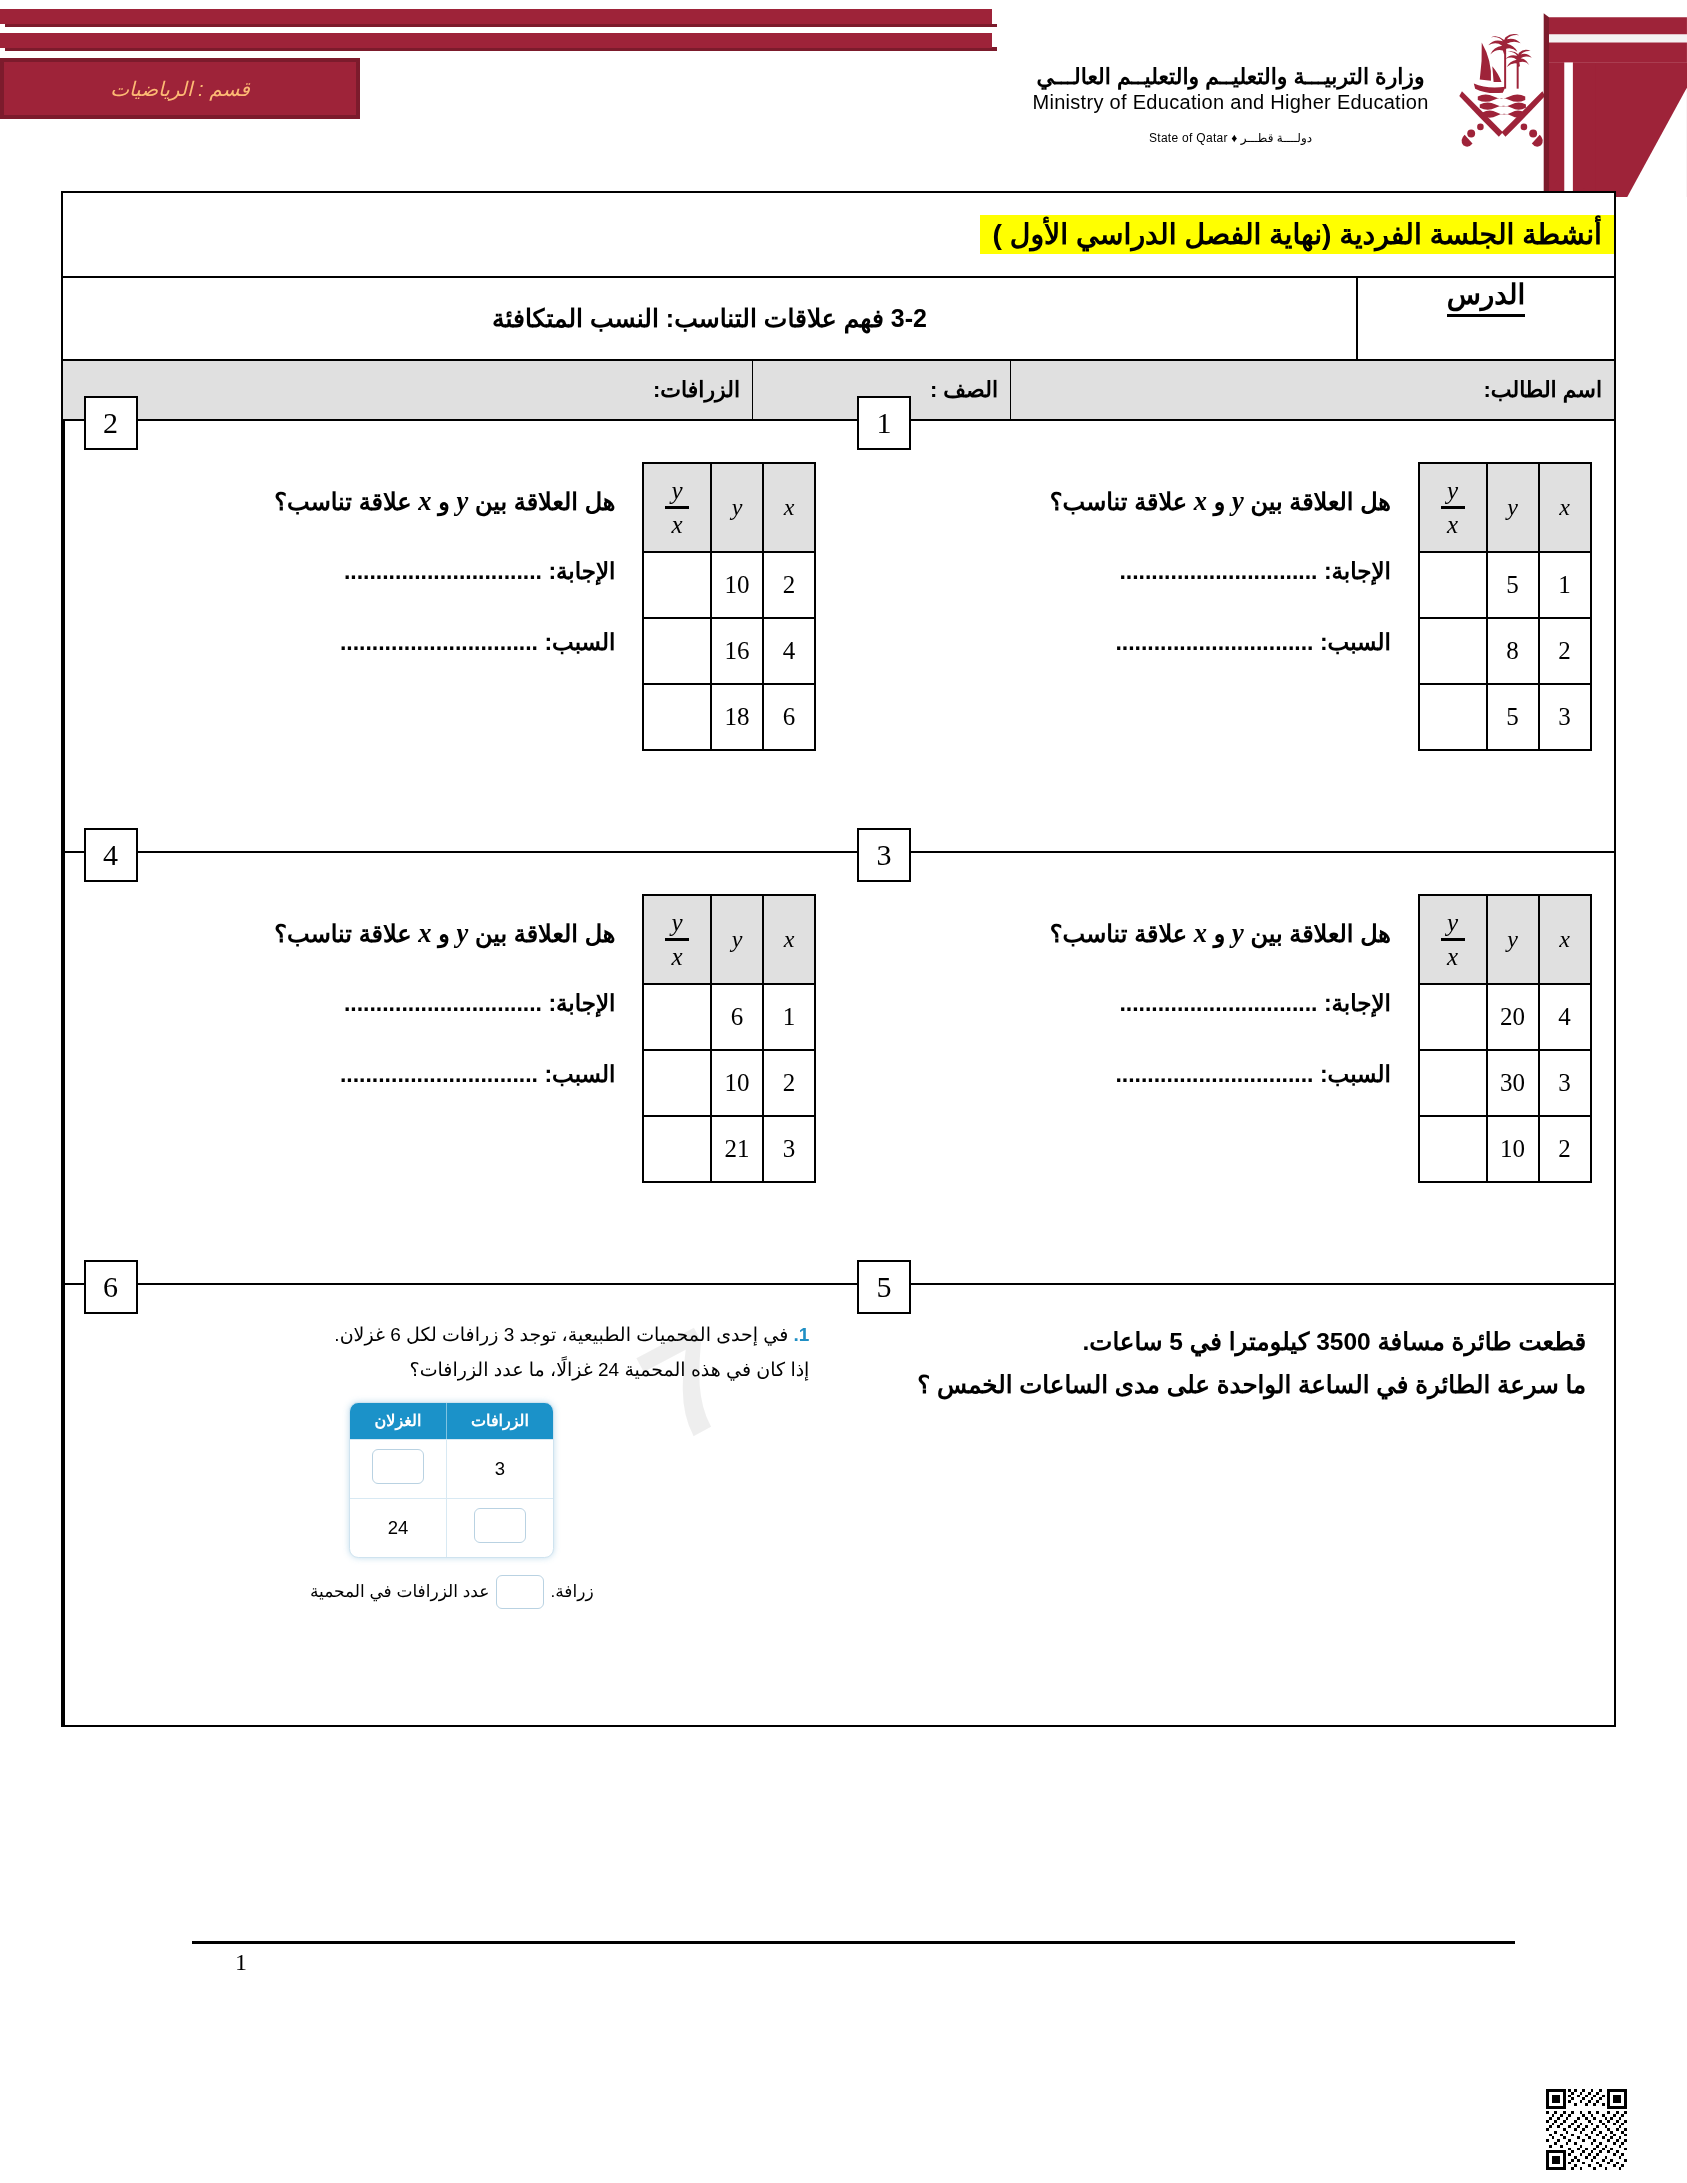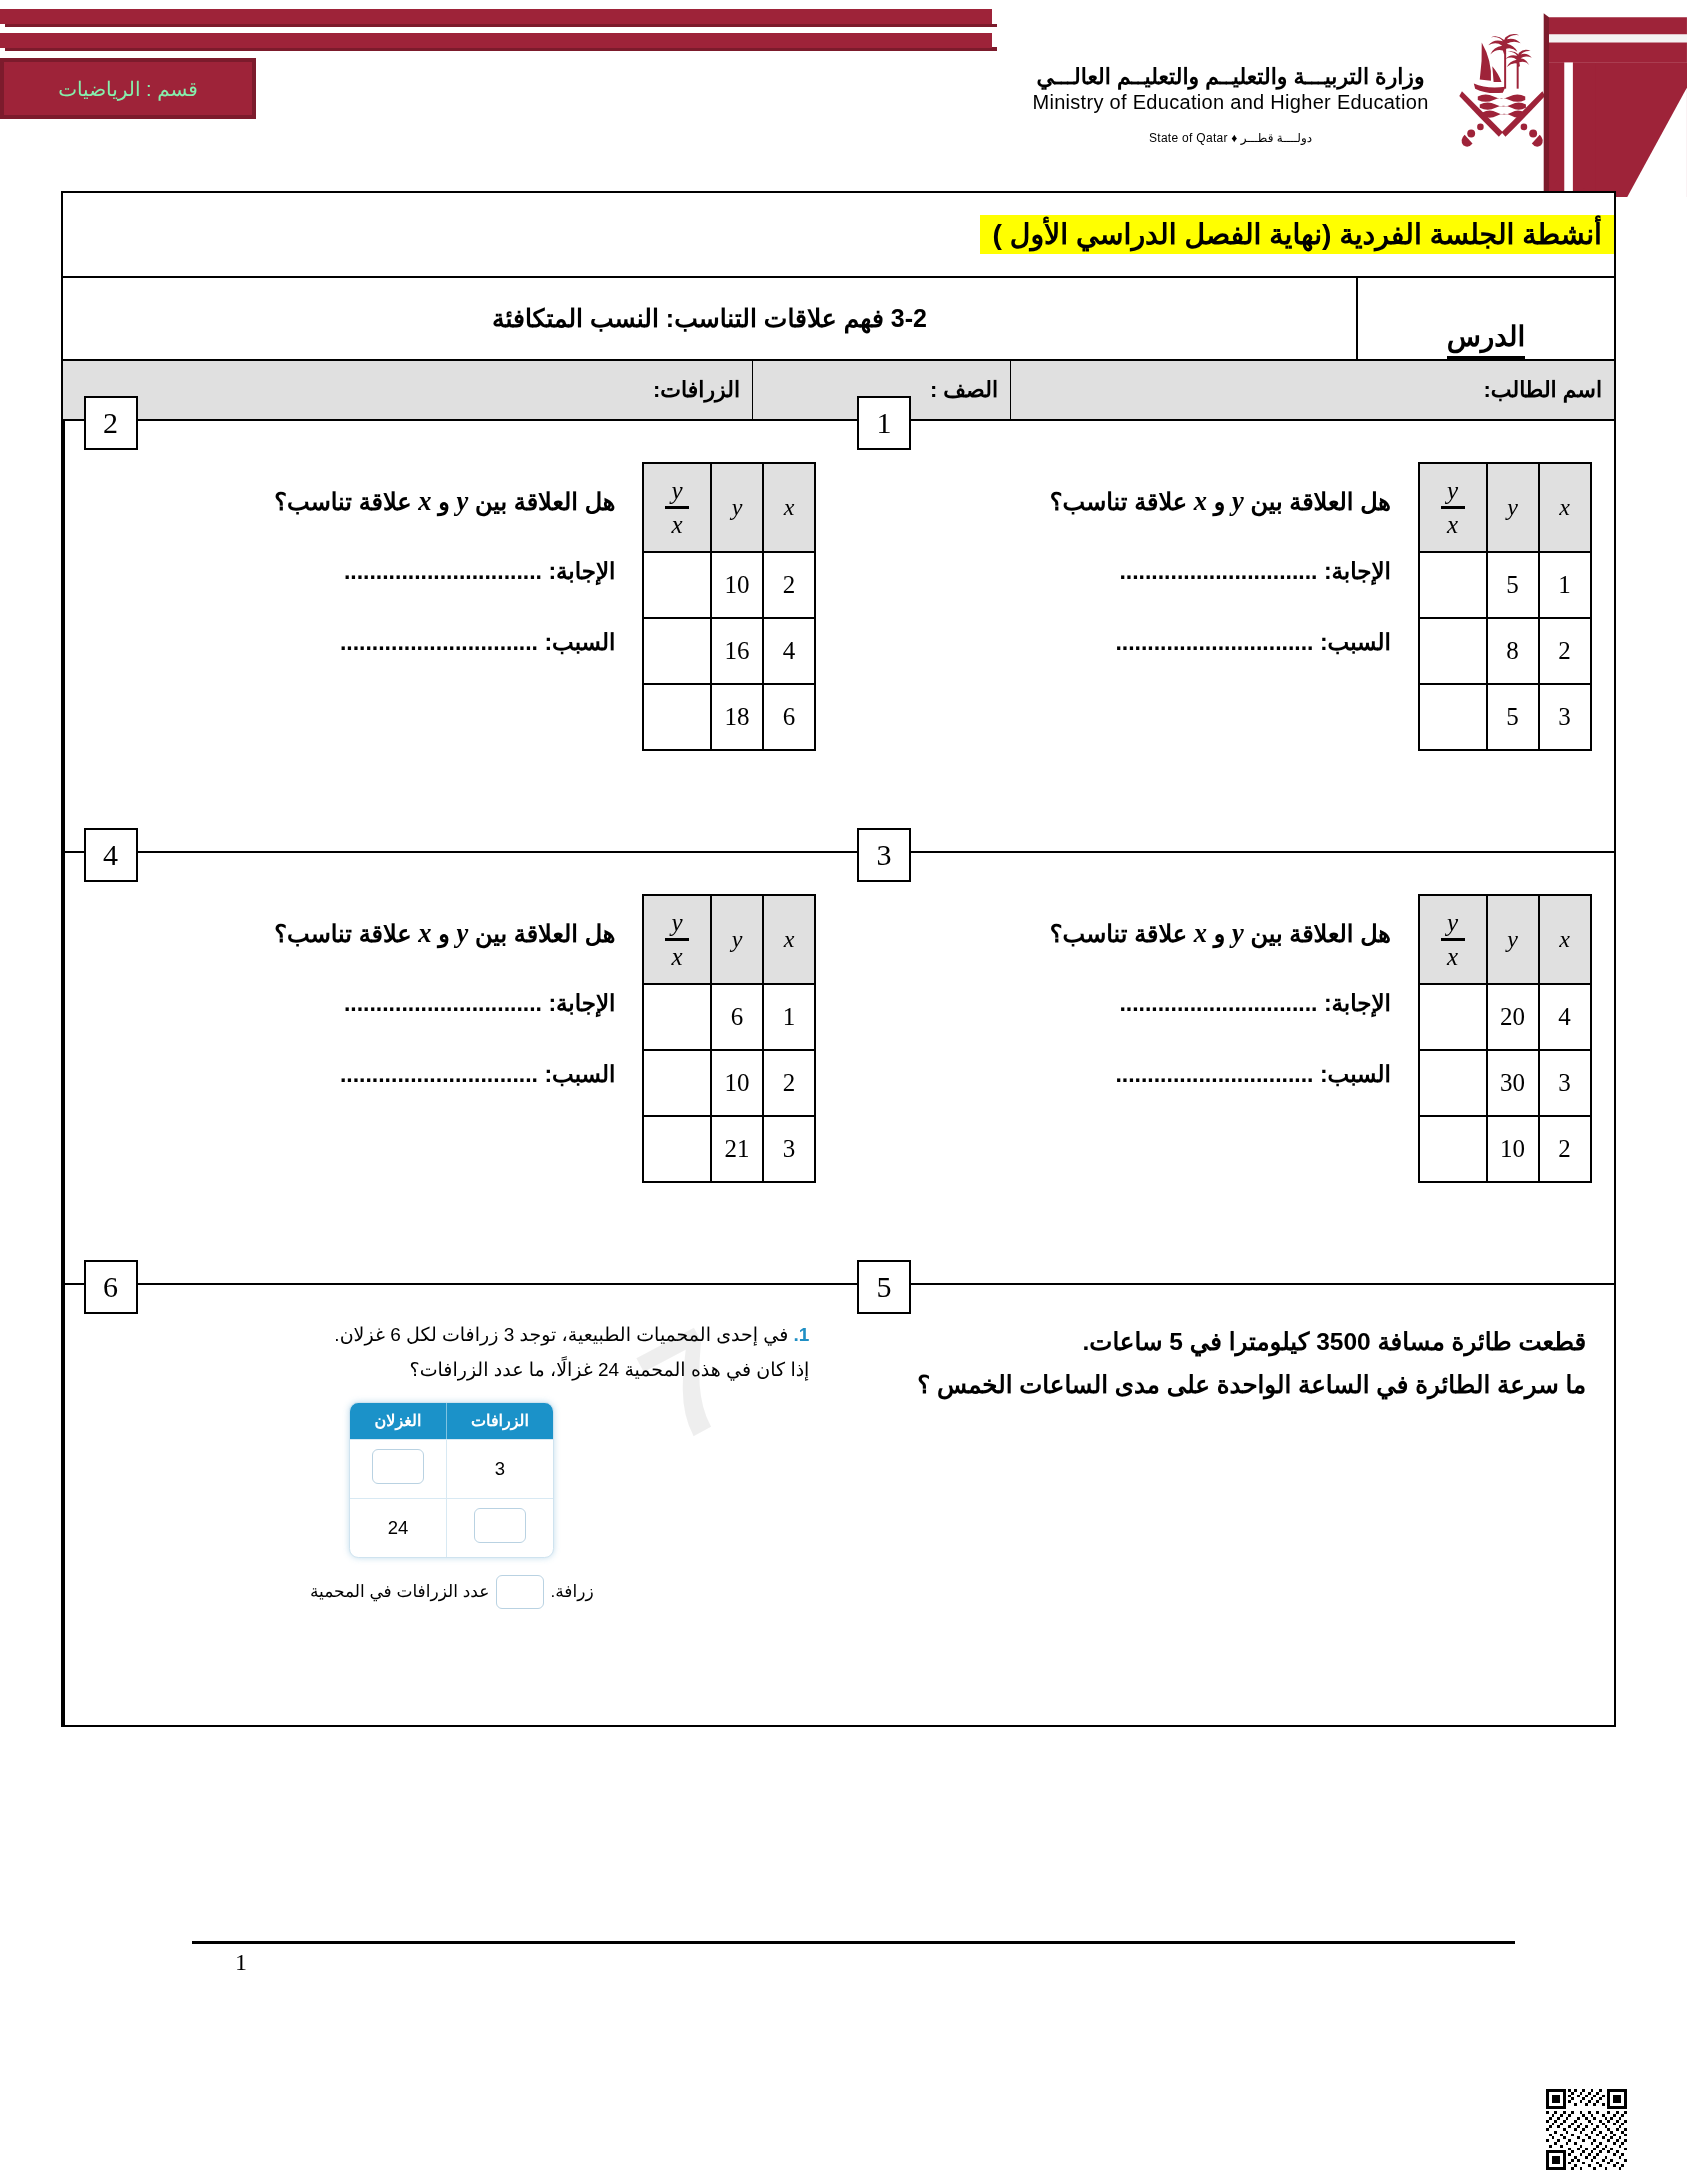--- a/index.html
+++ b/index.html
@@ -47,32 +47,33 @@
     position: absolute;
     left: 5.3px; top: 38px;
     width: 992px; height: 3.3px;
     background: #7c1b2c;
   }
 
   .dept-tag {
     position: absolute;
     left: 0;
     top: 58px;
-    width: 256px;
+    width: 360px;
     height: 61px;
     background: #9e2339;
     border: 4px solid #7c1b2c;
     box-sizing: border-box;
     display: flex;
     align-items: center;
     justify-content: center;
-    color: #86efac;
+    color: #fdba74;
     font-size: 20px;
     font-family: "Liberation Sans", sans-serif;
     letter-spacing: 0.7px;
+    font-style: italic;
   }
 
   
   .ministry {
     position: absolute;
     right: 225px;
     top: 64px;
     width: 463px;
     text-align: center;
     direction: rtl;
@@ -145,21 +146,21 @@
 
   .lesson-row {
     height: 81px;
     border-bottom: 2px solid #000;
     display: flex;
   }
   .lesson-label {
     width: 258px;
     border-left: 2px solid #000;
     display: flex;
-    align-items: flex-end;
+    align-items: flex-start;
     justify-content: center;
     font-size: 28px;
     font-weight: bold;
     font-family: Liberation Sans, sans-serif;
     box-sizing: border-box;
   }
   .lesson-label span { border-bottom: 3.3px solid #000; padding-bottom: 2.6px; }
   .lesson-value {
     flex: 1;
     display: flex;

